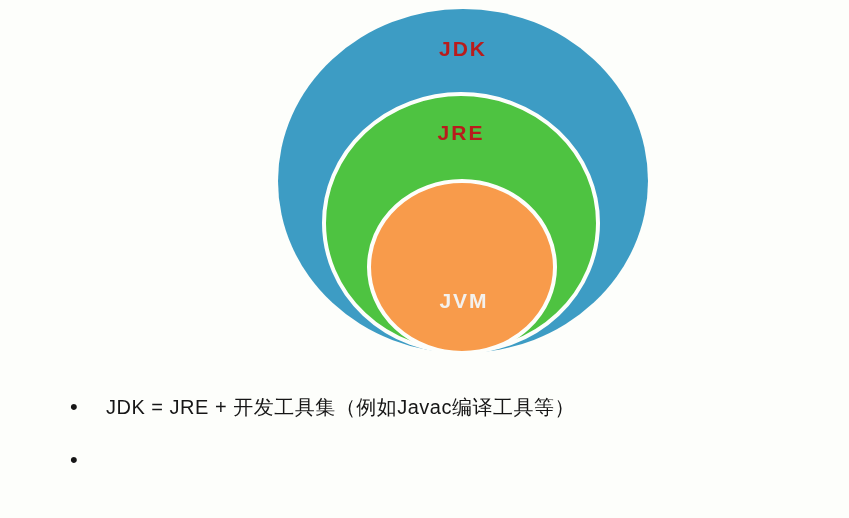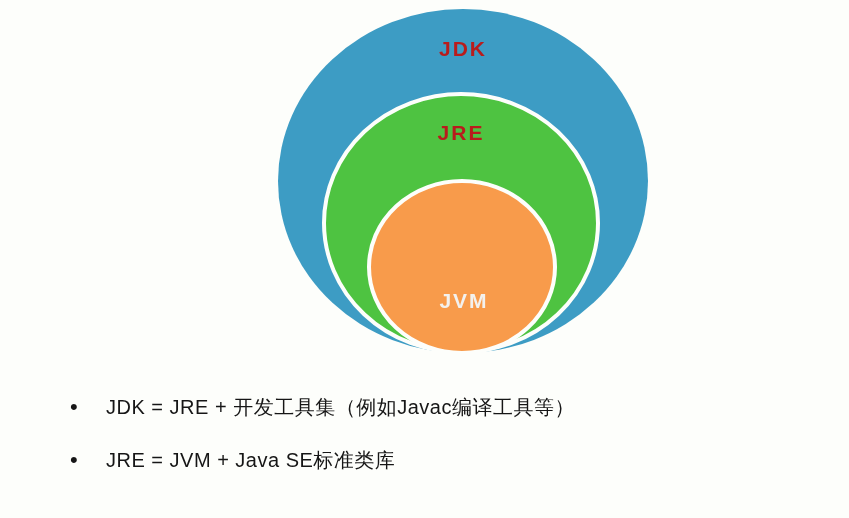--- a/index.html
+++ b/index.html
@@ -73,17 +73,16 @@
   <div class="ring-label jre">JRE</div>
   <div class="ring-label jvm">JVM</div>
 
   <div class="bullet-list">
     <div class="bullet-row">
       <span class="bullet-marker">•</span>
       <span class="bullet-text">JDK = JRE + 开发工具集（例如Javac编译工具等）</span>
     </div>
     <div class="bullet-row">
       <span class="bullet-marker">•</span>
-      <span class="bullet-text">JRE = JVM + Java SE标准类库</span>
     </div>
   </div>
 
 </div>
 
 </body></html>

